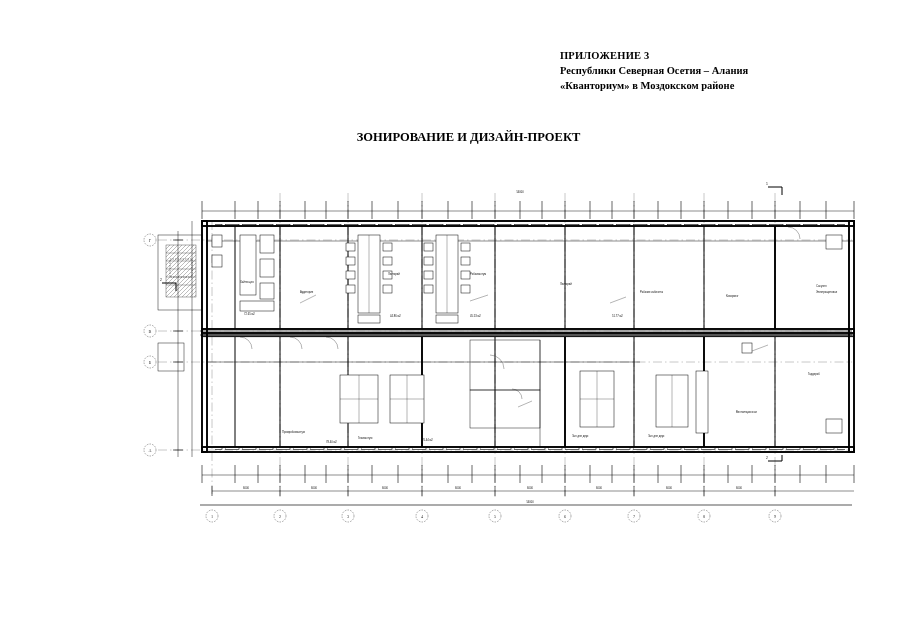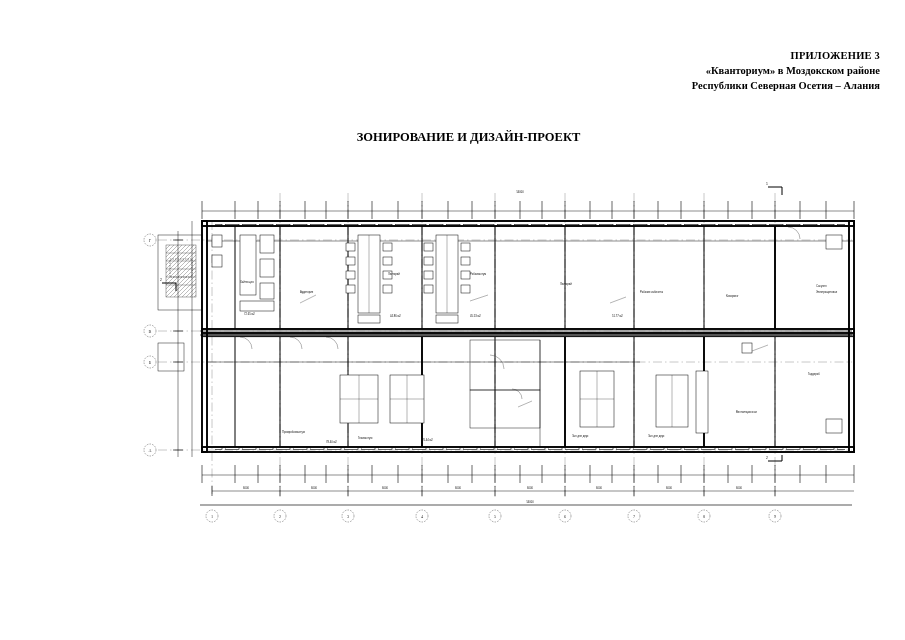--- a/index.html
+++ b/index.html
@@ -1,38 +1,38 @@
 <!DOCTYPE html>
 <html><head>
 <meta charset="utf-8">
 <style>
   html,body{margin:0;padding:0;background:#ffffff;}
   body{width:905px;height:640px;position:relative;overflow:hidden;
        font-family:"Liberation Serif",serif;color:#000;}
 
   
-  #header-block{position:absolute;left:560px;top:48px;width:320px;text-align:right;}
+  #header-block{position:absolute;left:560px;top:48px;width:320px;text-align:left;}
   #header-block .line{font-size:10.5px;line-height:15px;font-weight:bold;white-space:nowrap;}
   #header-block .line.l1{letter-spacing:.2px;}
 
   #title-block{position:absolute;left:16px;top:128px;width:905px;text-align:center;}
   #title-block .t1{font-size:12.5px;font-weight:bold;line-height:18px;}
   #title-block .t2{font-size:12.5px;font-weight:bold;line-height:18px;}
 
   
   #plan{position:absolute;left:140px;top:175px;width:725px;height:350px;}
   #plan svg{display:block;}
 </style>
 </head>
 <body>
 
 <div id="header-block">
   <div class="line l1">ПРИЛОЖЕНИЕ 3</div>
+  <div class="line">Республики Северная Осетия – Алания</div>
   <div class="line">«Кванториум» в Моздокском районе</div>
-  <div class="line">Республики Северная Осетия – Алания</div>
 </div>
 
 <div id="title-block">
   <div class="t1">ЗОНИРОВАНИЕ И ДИЗАЙН-ПРОЕКТ</div>
 </div>
 
 <div id="plan">
 <svg width="725" height="350" viewBox="0 0 725 350" xmlns="http://www.w3.org/2000/svg">
   <defs>
     <style>

